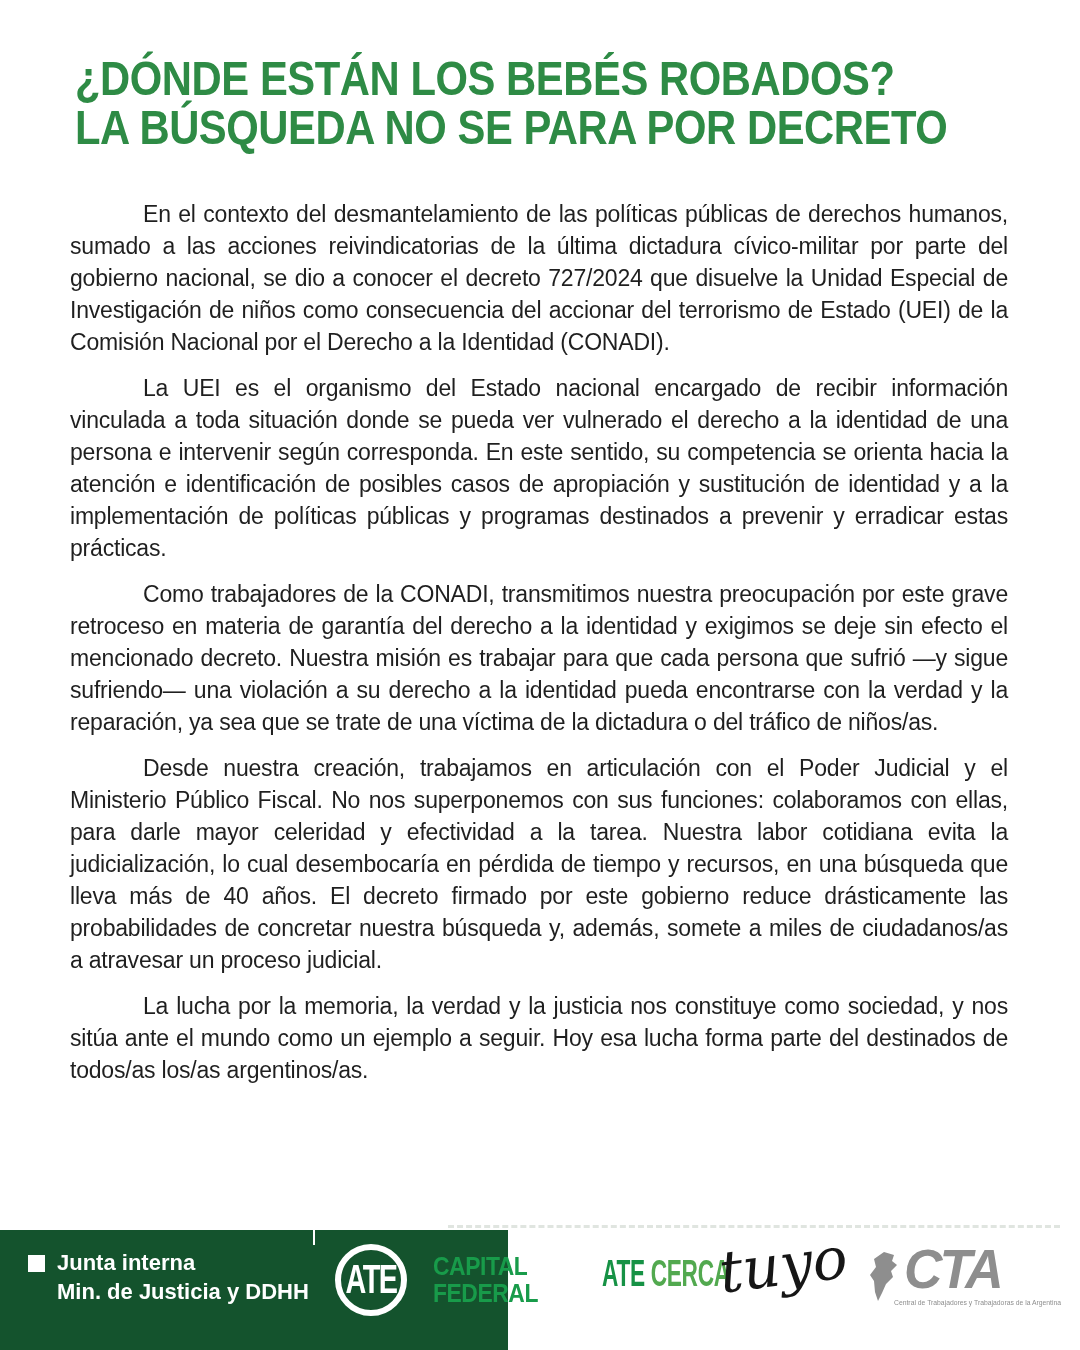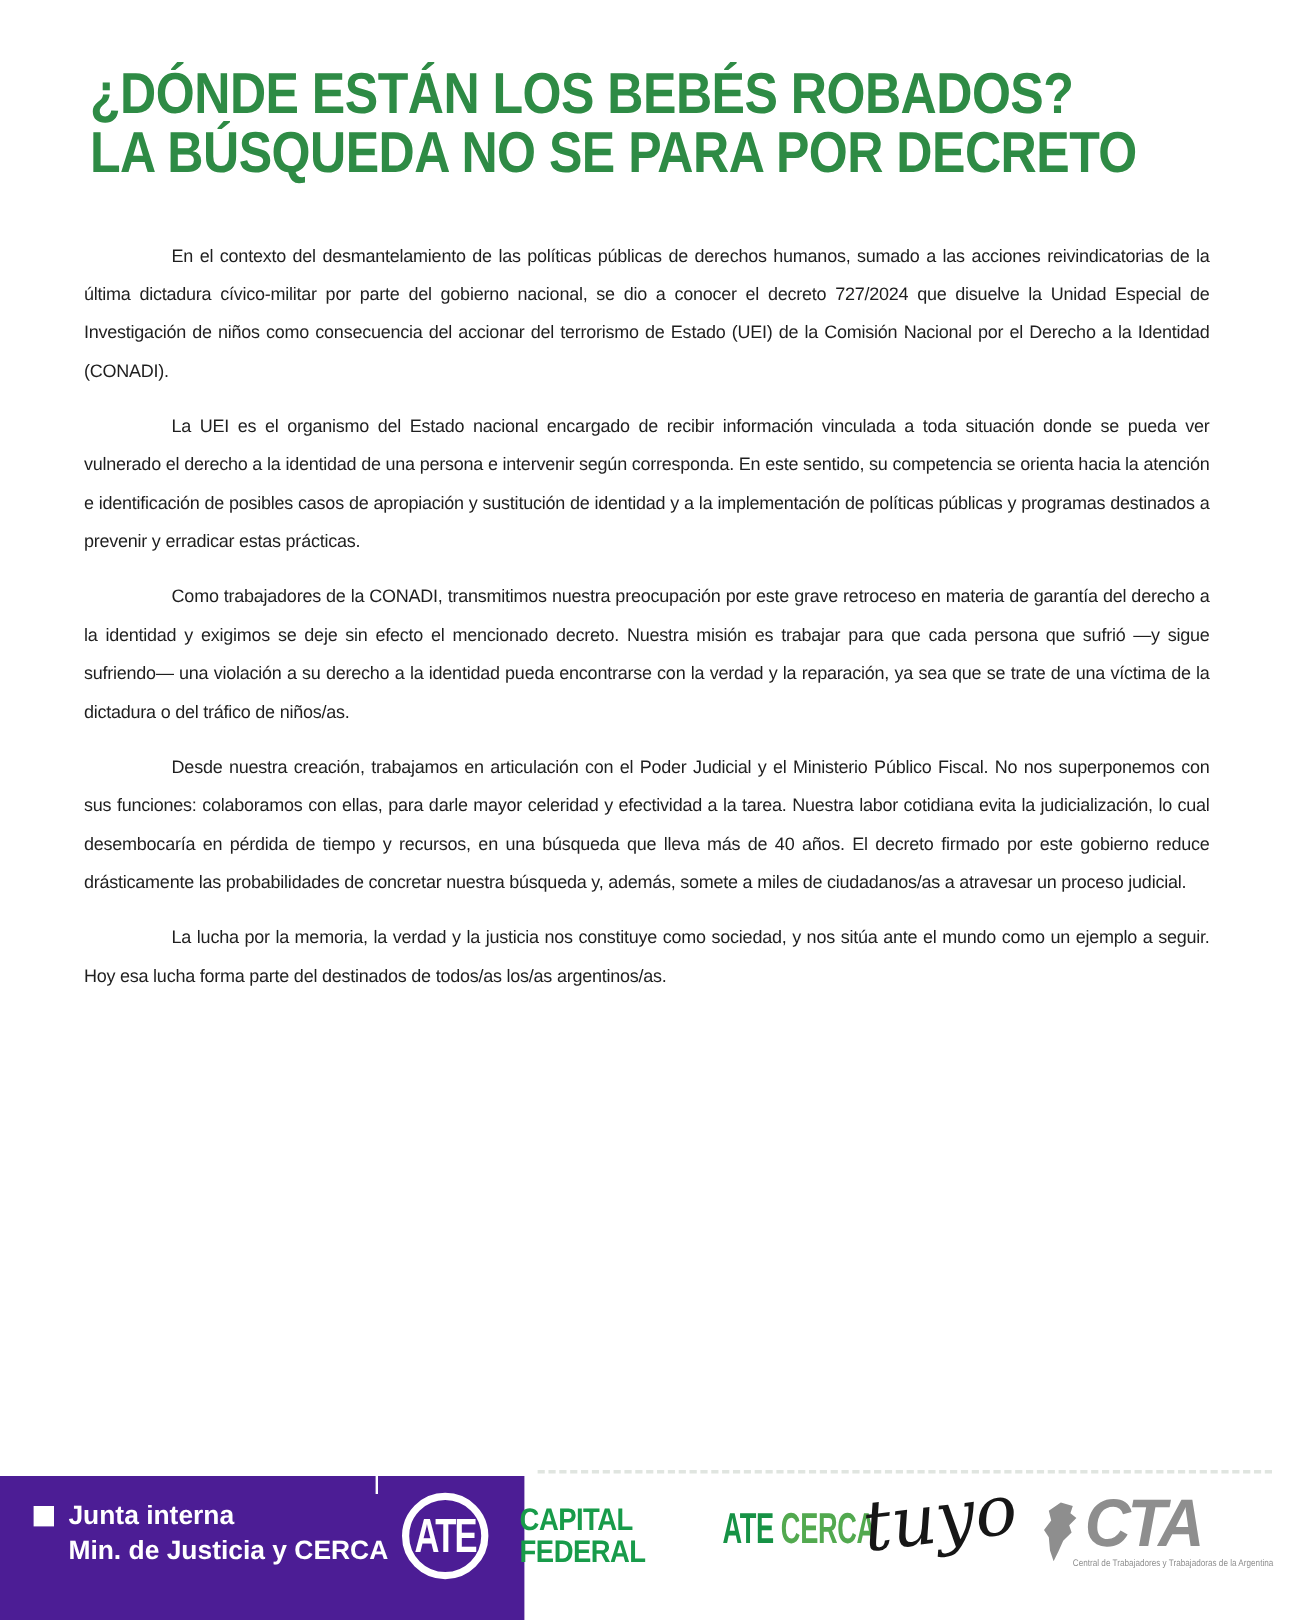--- a/index.html
+++ b/index.html
@@ -23,36 +23,36 @@
     transform-origin:left top;
     white-space:nowrap;
   }
   .title span{display:block;}
   
   .content{
     position:absolute;left:70px;top:198px;width:938px;
   }
   .content p{
     margin:0 0 14px 0;
-    font-size:15px;
+    font-size:23px;
     line-height:32px;
     text-align:justify;
     text-indent:73px;
     letter-spacing:-0.2px;
     color:#1f1f1f;
   }
   .content p.closing{font-weight:bold;}
   
   .dashed-line{
     position:absolute;left:448px;top:1225px;width:612px;height:0;
     border-top:3px dashed #e0e5e0;
   }
   .green-bar{
-    position:absolute;left:0;top:1230px;width:437px;height:120px;
-    background:#4c1d95;
+    position:absolute;left:0;top:1230px;width:508px;height:120px;
+    background:#14532d;
   }
   .bar-notch{
     position:absolute;left:313px;top:0;width:2px;height:15px;background:#ffffff;
   }
   .junta-bullet{
     position:absolute;left:28px;top:25px;width:17px;height:17px;background:#ffffff;
   }
   .junta-text{
     position:absolute;left:57px;top:18px;
     color:#ffffff;font-weight:bold;
@@ -135,21 +135,21 @@
     <p>La lucha por la memoria, la verdad y la justicia nos constituye como sociedad, y nos sitúa ante el mundo como un ejemplo a seguir. Hoy esa lucha forma parte del destinados de todos/as los/as argentinos/as.</p>
   </div>
 
   <div class="dashed-line"></div>
 
   <div class="green-bar">
     <div class="bar-notch"></div>
     <div class="junta-bullet"></div>
     <div class="junta-text">
       <div>Junta interna</div>
-      <div>Min. de Justicia y CERCA</div>
+      <div>Min. de Justicia y DDHH</div>
     </div>
   </div>
 
   <svg class="ate-logo" viewBox="0 0 80 80">
     <circle cx="40" cy="40" r="33" fill="none" stroke="#ffffff" stroke-width="6"></circle>
     <text transform="translate(40,53) scale(0.72,1)" text-anchor="middle" fill="#ffffff" font-family="Liberation Sans, sans-serif" font-size="40" font-weight="bold" letter-spacing="-2">ATE</text>
   </svg>
 
   <div class="capital-federal">
     <span>CAPITAL</span>

